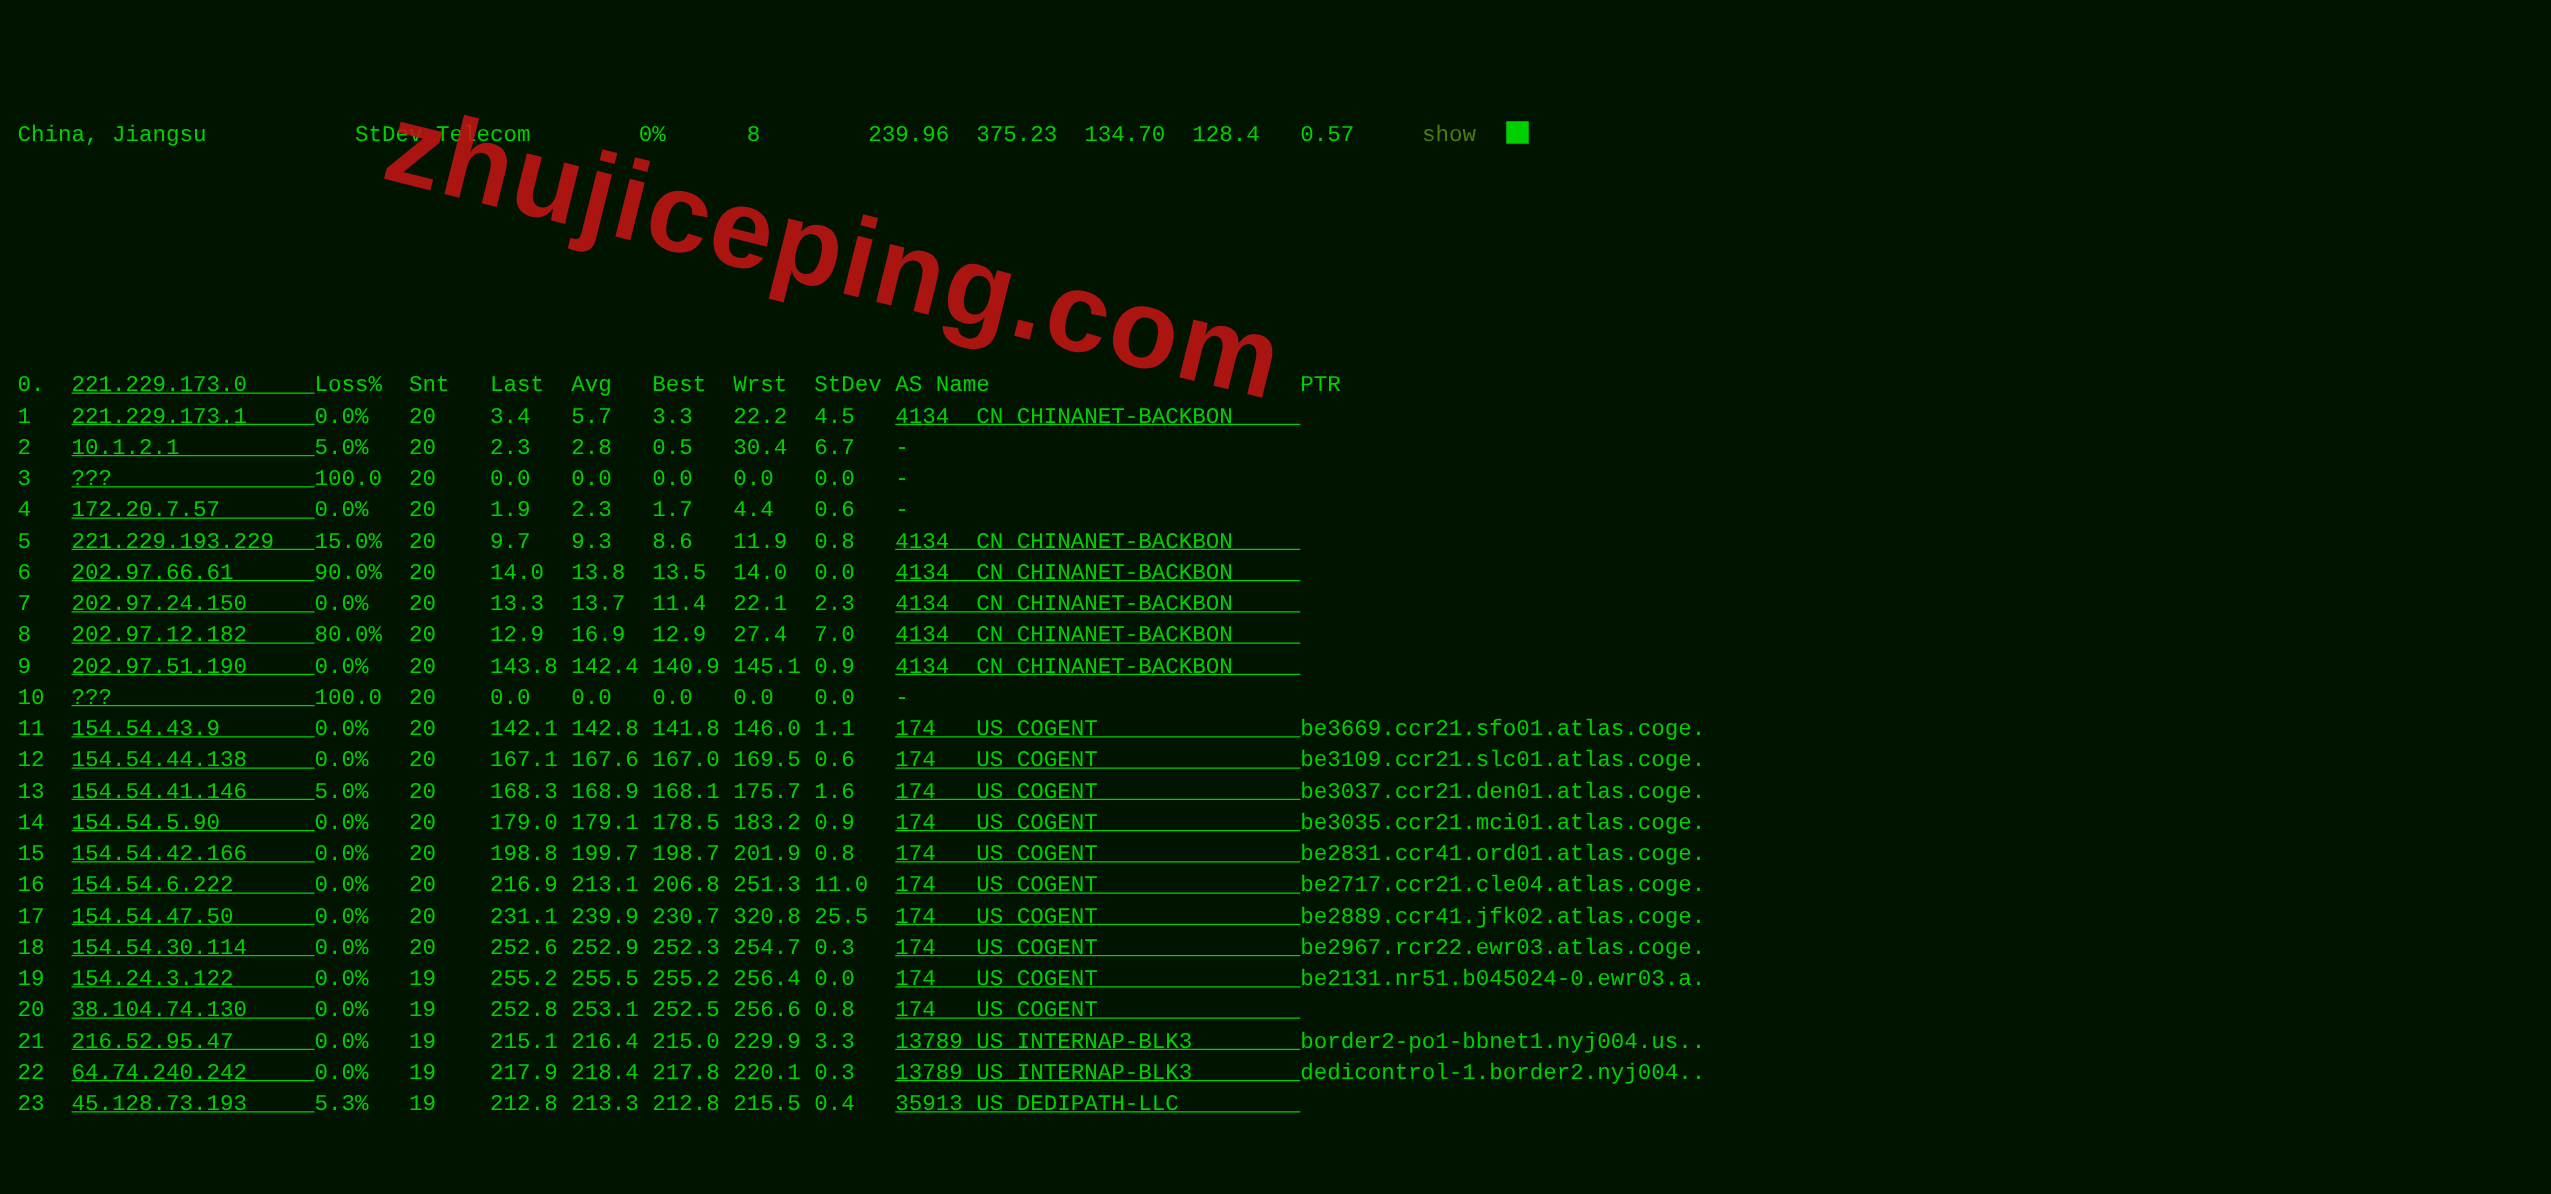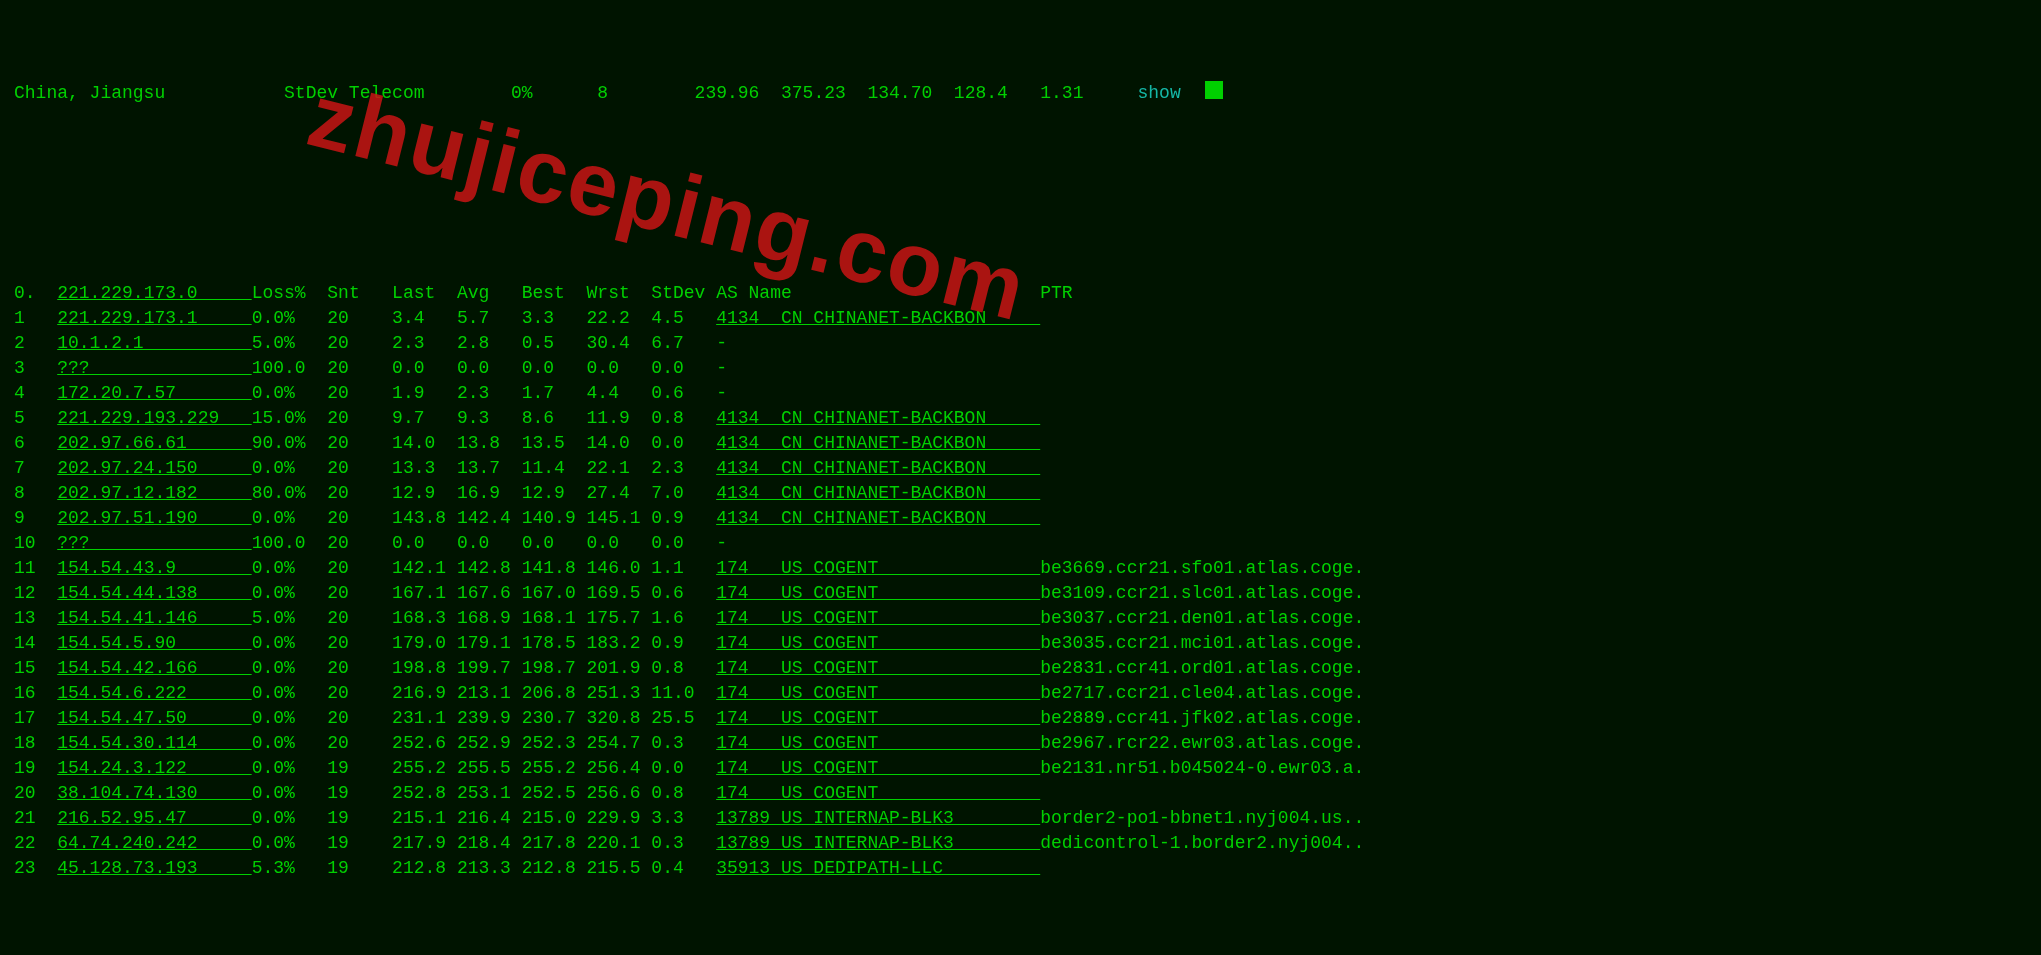--- a/index.html
+++ b/index.html
@@ -3,25 +3,25 @@
 <meta charset="utf-8">
 <style>
   html,body {
     margin:0; padding:0;
     background:#001400;
     color:#00d000;
     font-family:"Courier New", monospace;
     font-size:18px;
     line-height:25px;
   }
-  .screen { padding:6px 14px; white-space:pre; }
+  .screen { padding:22px 14px; white-space:pre; }
   .row { display:flex; }
   .cell { white-space:pre; }
   .ul { text-decoration:underline; }
-  .show { color:#14b8a6; }
+  .show { color:#4d7c0f; }
   .block { display:inline-block; width:18px; height:18px; background:#00d000; vertical-align:middle; margin-left:24px; }
   .watermark {
     position:absolute;
     top:190px; left:300px;
     font-family:Arial, sans-serif;
     font-size:90px;
     font-weight:bold;
     color:rgba(200,20,20,0.85);
     transform:rotate(14deg);
     pointer-events:none;
@@ -43,21 +43,21 @@
     <span class="cell">8</span>
     <span class="cell">        </span>
     <span class="cell">239.96</span>
     <span class="cell">  </span>
     <span class="cell">375.23</span>
     <span class="cell">  </span>
     <span class="cell">134.70</span>
     <span class="cell">  </span>
     <span class="cell">128.4</span>
     <span class="cell">   </span>
-    <span class="cell">1.31</span>
+    <span class="cell">0.57</span>
     <span class="cell">     </span>
     <span class="cell show">show</span>
     <span class="block"></span>
   </div>
 
   <div class="row">&nbsp;</div>
 
   <div id="table"><div class="row"><span class="cell">0.  </span><span class="cell ul">221.229.173.0     </span><span class="cell">Loss%  </span><span class="cell">Snt   </span><span class="cell">Last  </span><span class="cell">Avg   </span><span class="cell">Best  </span><span class="cell">Wrst  </span><span class="cell">StDev </span><span class="cell">AS Name                       </span><span class="cell">PTR</span></div><div class="row"><span class="cell">1   </span><span class="cell ul">221.229.173.1     </span><span class="cell">0.0%   </span><span class="cell">20    </span><span class="cell">3.4   </span><span class="cell">5.7   </span><span class="cell">3.3   </span><span class="cell">22.2  </span><span class="cell">4.5   </span><span class="cell ul">4134  CN CHINANET-BACKBON     </span><span class="cell"></span></div><div class="row"><span class="cell">2   </span><span class="cell ul">10.1.2.1          </span><span class="cell">5.0%   </span><span class="cell">20    </span><span class="cell">2.3   </span><span class="cell">2.8   </span><span class="cell">0.5   </span><span class="cell">30.4  </span><span class="cell">6.7   </span><span class="cell">-                             </span><span class="cell"></span></div><div class="row"><span class="cell">3   </span><span class="cell ul">???               </span><span class="cell">100.0  </span><span class="cell">20    </span><span class="cell">0.0   </span><span class="cell">0.0   </span><span class="cell">0.0   </span><span class="cell">0.0   </span><span class="cell">0.0   </span><span class="cell">-                             </span><span class="cell"></span></div><div class="row"><span class="cell">4   </span><span class="cell ul">172.20.7.57       </span><span class="cell">0.0%   </span><span class="cell">20    </span><span class="cell">1.9   </span><span class="cell">2.3   </span><span class="cell">1.7   </span><span class="cell">4.4   </span><span class="cell">0.6   </span><span class="cell">-                             </span><span class="cell"></span></div><div class="row"><span class="cell">5   </span><span class="cell ul">221.229.193.229   </span><span class="cell">15.0%  </span><span class="cell">20    </span><span class="cell">9.7   </span><span class="cell">9.3   </span><span class="cell">8.6   </span><span class="cell">11.9  </span><span class="cell">0.8   </span><span class="cell ul">4134  CN CHINANET-BACKBON     </span><span class="cell"></span></div><div class="row"><span class="cell">6   </span><span class="cell ul">202.97.66.61      </span><span class="cell">90.0%  </span><span class="cell">20    </span><span class="cell">14.0  </span><span class="cell">13.8  </span><span class="cell">13.5  </span><span class="cell">14.0  </span><span class="cell">0.0   </span><span class="cell ul">4134  CN CHINANET-BACKBON     </span><span class="cell"></span></div><div class="row"><span class="cell">7   </span><span class="cell ul">202.97.24.150     </span><span class="cell">0.0%   </span><span class="cell">20    </span><span class="cell">13.3  </span><span class="cell">13.7  </span><span class="cell">11.4  </span><span class="cell">22.1  </span><span class="cell">2.3   </span><span class="cell ul">4134  CN CHINANET-BACKBON     </span><span class="cell"></span></div><div class="row"><span class="cell">8   </span><span class="cell ul">202.97.12.182     </span><span class="cell">80.0%  </span><span class="cell">20    </span><span class="cell">12.9  </span><span class="cell">16.9  </span><span class="cell">12.9  </span><span class="cell">27.4  </span><span class="cell">7.0   </span><span class="cell ul">4134  CN CHINANET-BACKBON     </span><span class="cell"></span></div><div class="row"><span class="cell">9   </span><span class="cell ul">202.97.51.190     </span><span class="cell">0.0%   </span><span class="cell">20    </span><span class="cell">143.8 </span><span class="cell">142.4 </span><span class="cell">140.9 </span><span class="cell">145.1 </span><span class="cell">0.9   </span><span class="cell ul">4134  CN CHINANET-BACKBON     </span><span class="cell"></span></div><div class="row"><span class="cell">10  </span><span class="cell ul">???               </span><span class="cell">100.0  </span><span class="cell">20    </span><span class="cell">0.0   </span><span class="cell">0.0   </span><span class="cell">0.0   </span><span class="cell">0.0   </span><span class="cell">0.0   </span><span class="cell">-                             </span><span class="cell"></span></div><div class="row"><span class="cell">11  </span><span class="cell ul">154.54.43.9       </span><span class="cell">0.0%   </span><span class="cell">20    </span><span class="cell">142.1 </span><span class="cell">142.8 </span><span class="cell">141.8 </span><span class="cell">146.0 </span><span class="cell">1.1   </span><span class="cell ul">174   US COGENT               </span><span class="cell">be3669.ccr21.sfo01.atlas.coge.</span></div><div class="row"><span class="cell">12  </span><span class="cell ul">154.54.44.138     </span><span class="cell">0.0%   </span><span class="cell">20    </span><span class="cell">167.1 </span><span class="cell">167.6 </span><span class="cell">167.0 </span><span class="cell">169.5 </span><span class="cell">0.6   </span><span class="cell ul">174   US COGENT               </span><span class="cell">be3109.ccr21.slc01.atlas.coge.</span></div><div class="row"><span class="cell">13  </span><span class="cell ul">154.54.41.146     </span><span class="cell">5.0%   </span><span class="cell">20    </span><span class="cell">168.3 </span><span class="cell">168.9 </span><span class="cell">168.1 </span><span class="cell">175.7 </span><span class="cell">1.6   </span><span class="cell ul">174   US COGENT               </span><span class="cell">be3037.ccr21.den01.atlas.coge.</span></div><div class="row"><span class="cell">14  </span><span class="cell ul">154.54.5.90       </span><span class="cell">0.0%   </span><span class="cell">20    </span><span class="cell">179.0 </span><span class="cell">179.1 </span><span class="cell">178.5 </span><span class="cell">183.2 </span><span class="cell">0.9   </span><span class="cell ul">174   US COGENT               </span><span class="cell">be3035.ccr21.mci01.atlas.coge.</span></div><div class="row"><span class="cell">15  </span><span class="cell ul">154.54.42.166     </span><span class="cell">0.0%   </span><span class="cell">20    </span><span class="cell">198.8 </span><span class="cell">199.7 </span><span class="cell">198.7 </span><span class="cell">201.9 </span><span class="cell">0.8   </span><span class="cell ul">174   US COGENT               </span><span class="cell">be2831.ccr41.ord01.atlas.coge.</span></div><div class="row"><span class="cell">16  </span><span class="cell ul">154.54.6.222      </span><span class="cell">0.0%   </span><span class="cell">20    </span><span class="cell">216.9 </span><span class="cell">213.1 </span><span class="cell">206.8 </span><span class="cell">251.3 </span><span class="cell">11.0  </span><span class="cell ul">174   US COGENT               </span><span class="cell">be2717.ccr21.cle04.atlas.coge.</span></div><div class="row"><span class="cell">17  </span><span class="cell ul">154.54.47.50      </span><span class="cell">0.0%   </span><span class="cell">20    </span><span class="cell">231.1 </span><span class="cell">239.9 </span><span class="cell">230.7 </span><span class="cell">320.8 </span><span class="cell">25.5  </span><span class="cell ul">174   US COGENT               </span><span class="cell">be2889.ccr41.jfk02.atlas.coge.</span></div><div class="row"><span class="cell">18  </span><span class="cell ul">154.54.30.114     </span><span class="cell">0.0%   </span><span class="cell">20    </span><span class="cell">252.6 </span><span class="cell">252.9 </span><span class="cell">252.3 </span><span class="cell">254.7 </span><span class="cell">0.3   </span><span class="cell ul">174   US COGENT               </span><span class="cell">be2967.rcr22.ewr03.atlas.coge.</span></div><div class="row"><span class="cell">19  </span><span class="cell ul">154.24.3.122      </span><span class="cell">0.0%   </span><span class="cell">19    </span><span class="cell">255.2 </span><span class="cell">255.5 </span><span class="cell">255.2 </span><span class="cell">256.4 </span><span class="cell">0.0   </span><span class="cell ul">174   US COGENT               </span><span class="cell">be2131.nr51.b045024-0.ewr03.a.</span></div><div class="row"><span class="cell">20  </span><span class="cell ul">38.104.74.130     </span><span class="cell">0.0%   </span><span class="cell">19    </span><span class="cell">252.8 </span><span class="cell">253.1 </span><span class="cell">252.5 </span><span class="cell">256.6 </span><span class="cell">0.8   </span><span class="cell ul">174   US COGENT               </span><span class="cell"></span></div><div class="row"><span class="cell">21  </span><span class="cell ul">216.52.95.47      </span><span class="cell">0.0%   </span><span class="cell">19    </span><span class="cell">215.1 </span><span class="cell">216.4 </span><span class="cell">215.0 </span><span class="cell">229.9 </span><span class="cell">3.3   </span><span class="cell ul">13789 US INTERNAP-BLK3        </span><span class="cell">border2-po1-bbnet1.nyj004.us..</span></div><div class="row"><span class="cell">22  </span><span class="cell ul">64.74.240.242     </span><span class="cell">0.0%   </span><span class="cell">19    </span><span class="cell">217.9 </span><span class="cell">218.4 </span><span class="cell">217.8 </span><span class="cell">220.1 </span><span class="cell">0.3   </span><span class="cell ul">13789 US INTERNAP-BLK3        </span><span class="cell">dedicontrol-1.border2.nyj004..</span></div><div class="row"><span class="cell">23  </span><span class="cell ul">45.128.73.193     </span><span class="cell">5.3%   </span><span class="cell">19    </span><span class="cell">212.8 </span><span class="cell">213.3 </span><span class="cell">212.8 </span><span class="cell">215.5 </span><span class="cell">0.4   </span><span class="cell ul">35913 US DEDIPATH-LLC         </span><span class="cell"></span></div></div>
 </div>
 

